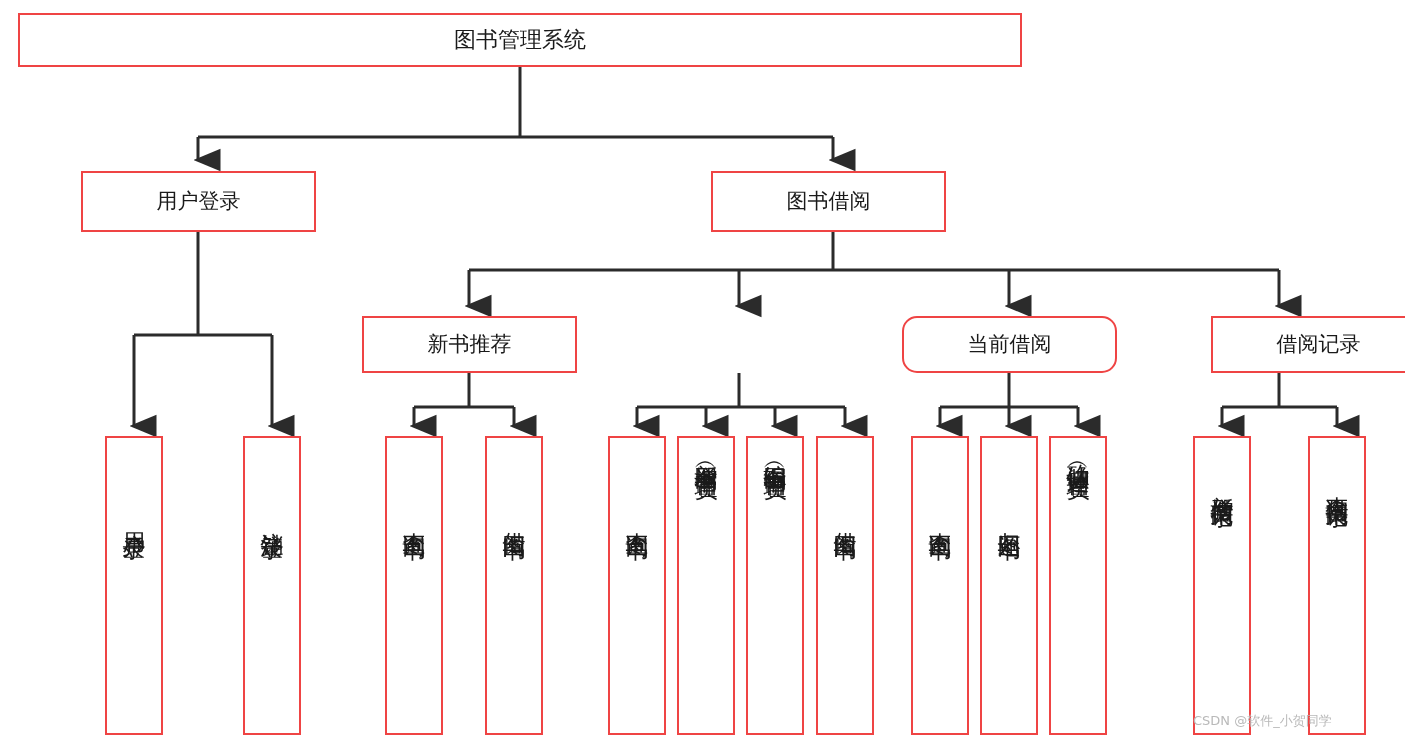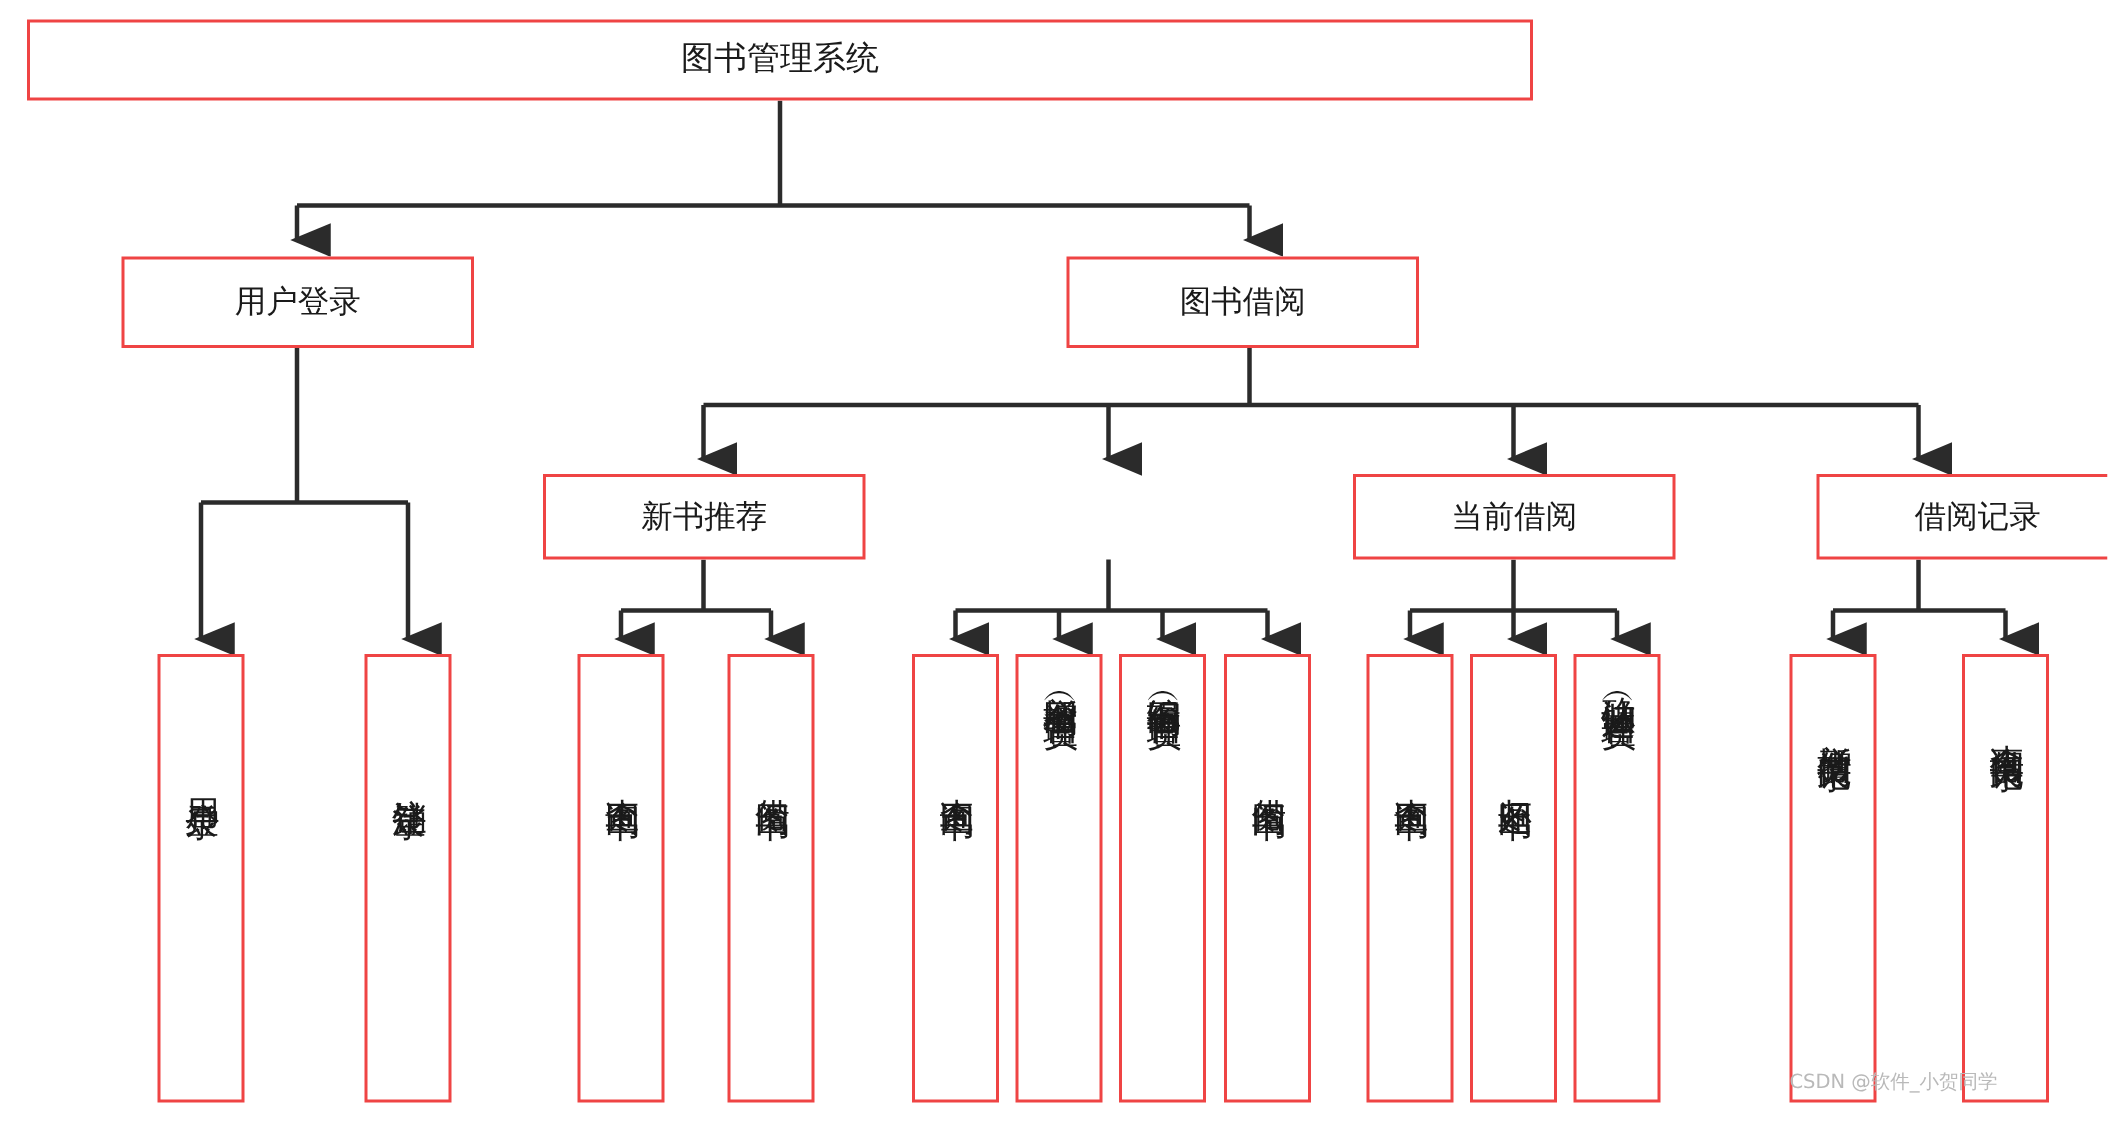--- a/index.html
+++ b/index.html
@@ -131,21 +131,21 @@
   <div class="node horiz" style="left:81px; top:171px; width:235px; height:61px;">
     <span class="label">用户登录</span>
   </div>
   <div class="node horiz" style="left:711px; top:171px; width:235px; height:61px;">
     <span class="label">图书借阅</span>
   </div>
 
   <div class="node horiz" style="left:362px; top:316px; width:215px; height:57px;justify-content:center;">
     <span class="label">新书推荐</span>
   </div>
-  <div class="node horiz" style="left:902px; top:316px; width:215px; height:57px;">
+  <div class="node horiz" style="left:902px; top:316px; width:215px; height:57px;border-radius:15px;">
     <span class="label">当前借阅</span>
   </div>
   <div class="node horiz" style="left:1172px; top:316px; width:215px; height:57px;margin-left:39px;">
     <span class="label">借阅记录</span>
   </div>
 
   <div class="node vert" style="left:105px; top:436px; width:58px; height:299px; padding-top:76px;">
     <span class="label">用户登录</span>
   </div>
   <div class="node vert" style="left:243px; top:436px; width:58px; height:299px; padding-top:76px;">

